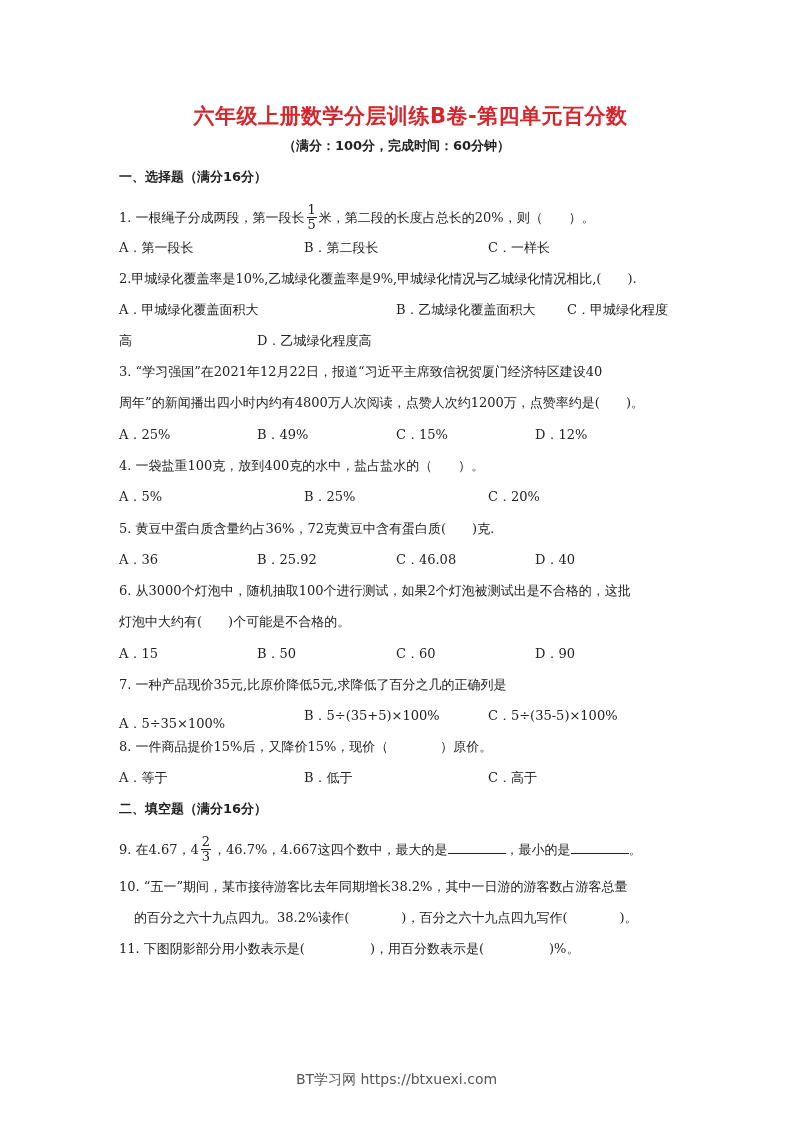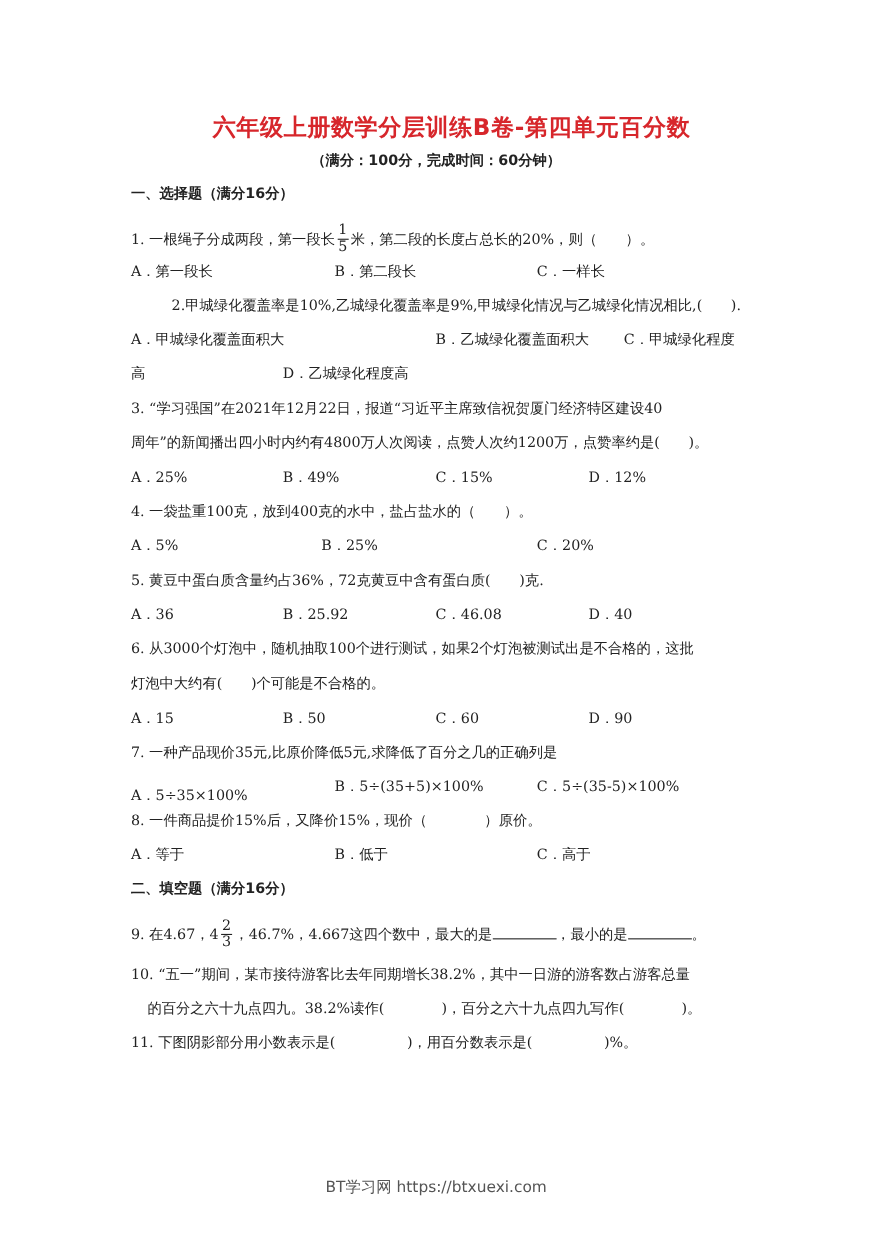--- a/index.html
+++ b/index.html
@@ -34,21 +34,21 @@
   <div class="line section" style="top:169px;">一、选择题（满分16分）</div>
 
   <div class="line" style="top:204px;">
     <span>1.</span>
     <span>一根绳子分成两段，第一段长</span><span class="frac"><span class="num">1</span><span class="den">5</span></span><span>米，第二段的长度占总长的20%，则（　　）。</span>
   </div>
   <div class="opt" style="top:240px;left:119px;">A．第一段长</div>
   <div class="opt" style="top:240px;left:304px;">B．第二段长</div>
   <div class="opt" style="top:240px;left:488px;">C．一样长</div>
 
-  <div class="line" style="top:271px;margin-left:37px;">
+  <div class="line" style="top:271px;">
     <span>2.</span><span>甲城绿化覆盖率是10%,乙城绿化覆盖率是9%,甲城绿化情况与乙城绿化情况相比,(　　).</span>
   </div>
   <div class="opt" style="top:302px;left:119px;">A．甲城绿化覆盖面积大</div>
   <div class="opt" style="top:302px;left:396px;">B．乙城绿化覆盖面积大</div>
   <div class="opt" style="top:302px;left:567px;">C．甲城绿化程度</div>
   <div class="opt" style="top:333px;left:119px;">高</div>
   <div class="opt" style="top:333px;left:257px;">D．乙城绿化程度高</div>
 
   <div class="line" style="top:364px;">
     <span>3.</span>
@@ -58,21 +58,21 @@
   <div class="opt" style="top:427px;left:119px;">A．25%</div>
   <div class="opt" style="top:427px;left:257px;">B．49%</div>
   <div class="opt" style="top:427px;left:396px;">C．15%</div>
   <div class="opt" style="top:427px;left:535px;">D．12%</div>
 
   <div class="line" style="top:458px;">
     <span>4.</span>
     <span>一袋盐重100克，放到400克的水中，盐占盐水的（　　）。</span>
   </div>
   <div class="opt" style="top:489px;left:119px;">A．5%</div>
-  <div class="opt" style="top:489px;left:292px;">B．25%</div>
+  <div class="opt" style="top:489px;left:304px;">B．25%</div>
   <div class="opt" style="top:489px;left:488px;">C．20%</div>
 
   <div class="line" style="top:521px;">
     <span>5.</span>
     <span>黄豆中蛋白质含量约占36%，72克黄豆中含有蛋白质(　　)克.</span>
   </div>
   <div class="opt" style="top:552px;left:119px;">A．36</div>
   <div class="opt" style="top:552px;left:257px;">B．25.92</div>
   <div class="opt" style="top:552px;left:396px;">C．46.08</div>
   <div class="opt" style="top:552px;left:535px;">D．40</div>

